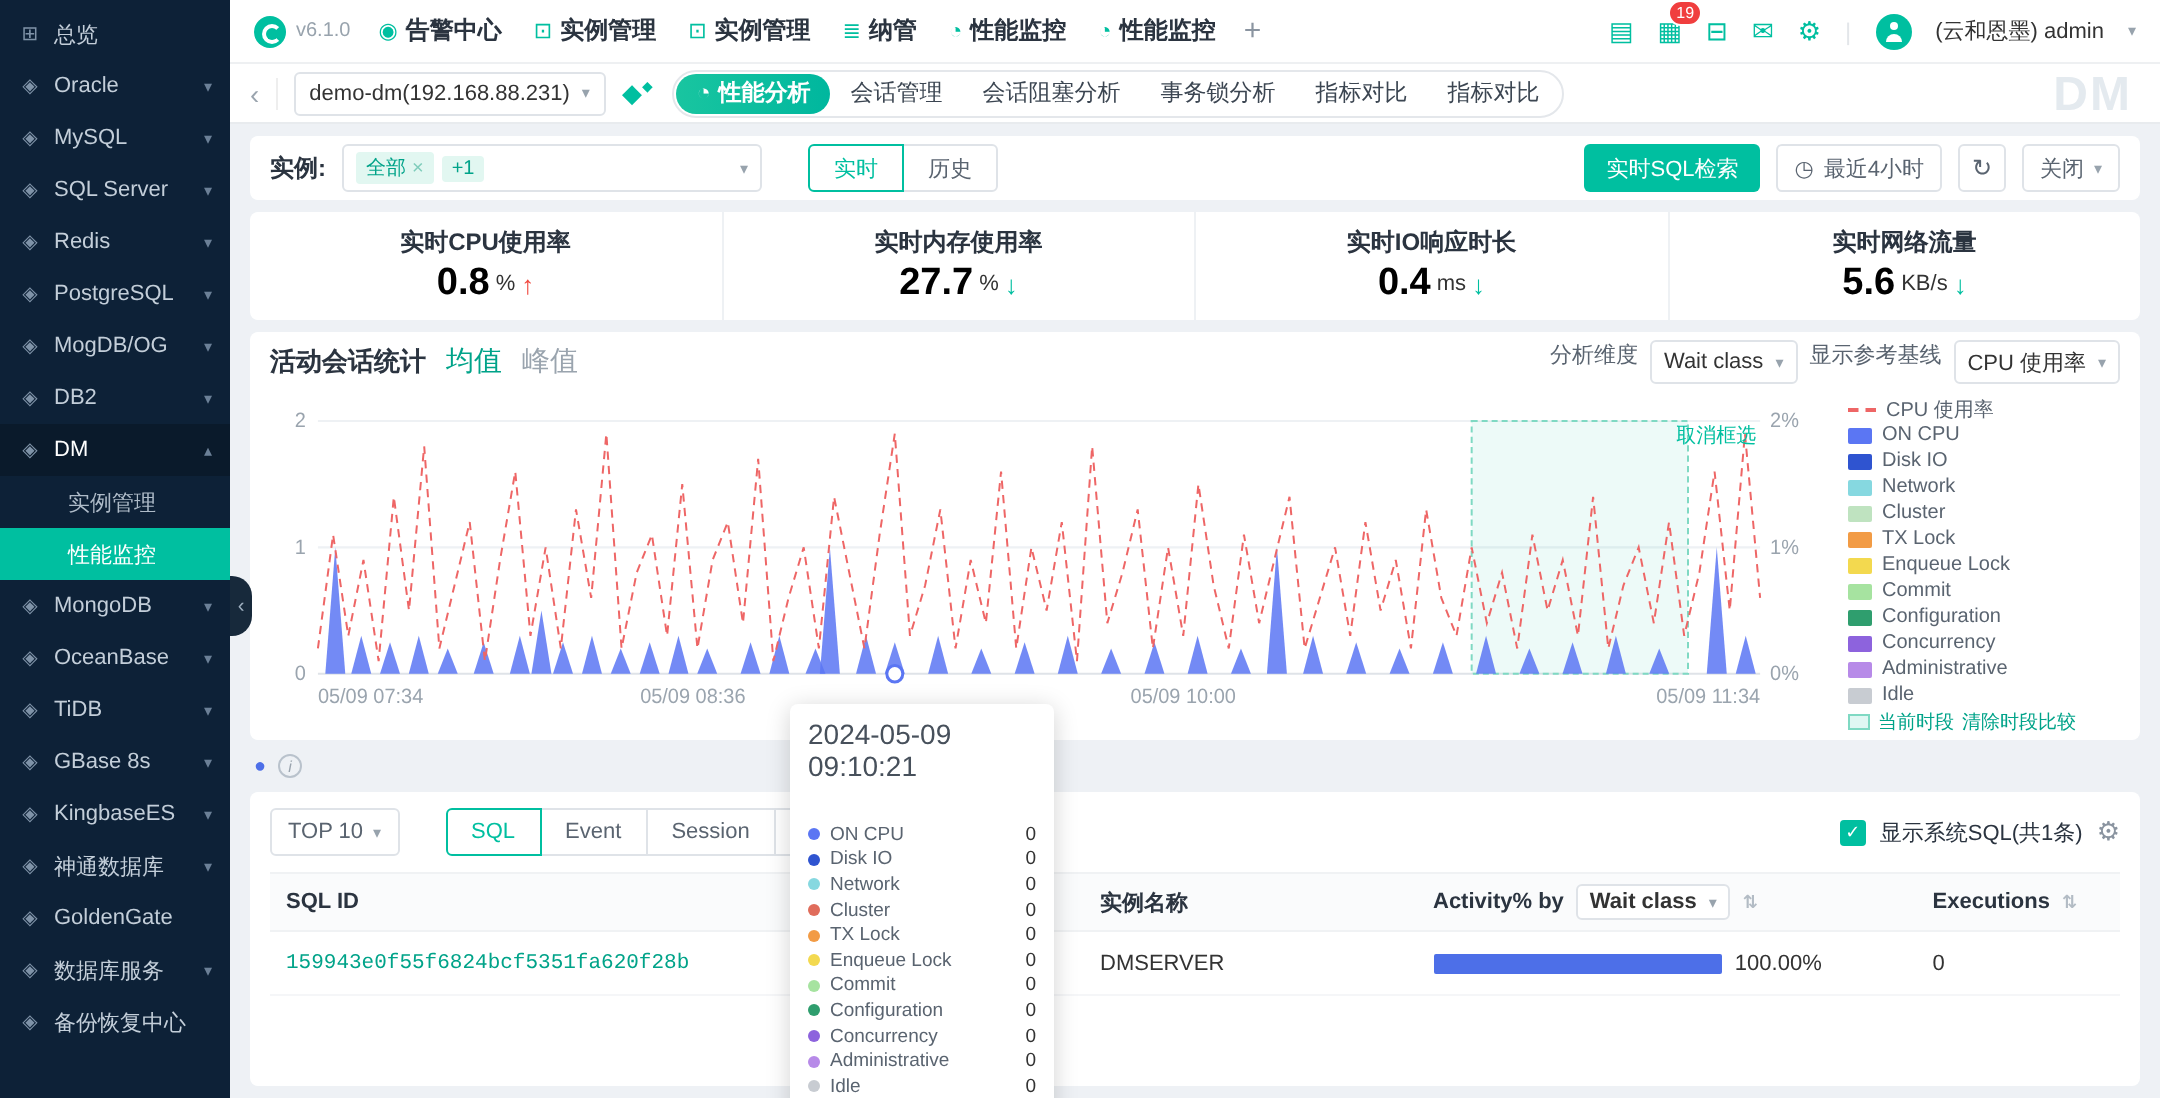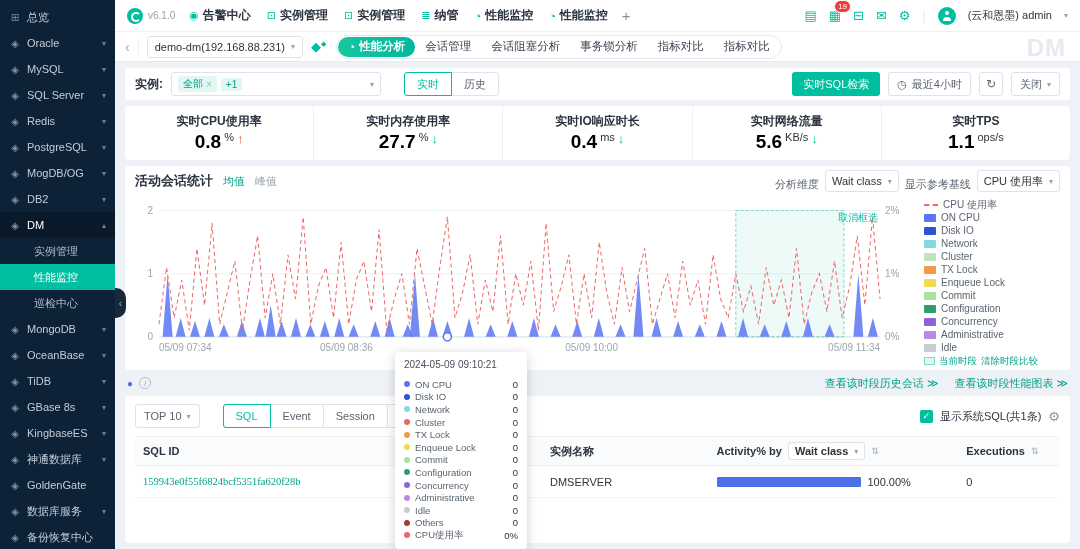--- a/index.html
+++ b/index.html
@@ -61,32 +61,32 @@
 .sbtn.active{border-color:#00bfa0;color:#00bfa0;position:relative;z-index:1}
 .f-right{margin-left:auto;display:flex;align-items:center;gap:8px}
 .btn-teal{background:#00bfa0;color:#fff;height:24px;padding:0 11px;border-radius:3px;font-size:11px;display:flex;align-items:center;cursor:pointer;white-space:nowrap}
 .timebox{height:24px;border:1px solid #dfe3e8;border-radius:3px;display:flex;align-items:center;gap:5px;padding:0 8px;font-size:11px;color:#5a6470;cursor:pointer;background:#fff;white-space:nowrap}
 .icobox{width:24px;height:24px;border:1px solid #dfe3e8;border-radius:3px;display:flex;align-items:center;justify-content:center;color:#5a6470;cursor:pointer;font-size:12px;background:#fff}
 
 .metrics{height:54px;display:flex;margin-bottom:6px}
 .mcard{flex:1;border-right:1px solid #eef1f4;display:flex;flex-direction:column;align-items:center;justify-content:center;gap:1px;cursor:pointer}
 .mcard:last-child{border-right:0}
 .mtitle{font-size:12px;color:#2b3440;font-weight:bold}
-.mval{display:flex;align-items:flex-start;gap:3px}
+.mval{display:flex;align-items:center;gap:3px}
 .mnum{font-size:19px;font-weight:bold;color:#000}
 .munit{font-size:11px;color:#333}
 .arr{font-size:13px;font-weight:bold}
 .arr.up{color:#f0483e}.arr.down{color:#00bfa0}
 
 .chart-panel{height:204px;margin-bottom:4px;display:flex;flex-direction:column}
 .ch-head{height:30px;display:flex;align-items:center;gap:10px;padding:0 10px}
 .ch-title{font-size:13px;font-weight:bold;color:#2b3440}
-.ch-link{font-size:11px;color:#00a389;cursor:pointer}
+.ch-link{font-size:14px;color:#00a389;cursor:pointer}
 .ch-link.inactive{color:#9aa4ae}
-.ch-right{margin-left:auto;display:flex;align-items:flex-end;gap:6px;font-size:11px;color:#5a6470}
+.ch-right{margin-left:auto;display:flex;align-items:flex-start;gap:6px;font-size:11px;color:#5a6470}
 .mini-select{height:22px;border:1px solid #dfe3e8;border-radius:3px;display:flex;align-items:center;gap:6px;padding:0 6px;font-size:11px;color:#333;cursor:pointer;background:#fff;white-space:nowrap}
 .ch-body{flex:1;display:flex;min-height:0;padding-right:6px}
 .ch-svg{flex:1;height:100%}
 .legend-col{width:140px;font-size:10px;color:#5a6470;padding-top:2px;overflow:hidden}
 .lg-row{display:flex;align-items:center;gap:5px;height:13px;cursor:pointer;white-space:nowrap}
 .lg-sw{width:12px;height:8px;border-radius:1px;flex:none}
 .lg-line{width:14px;height:0;flex:none}
 .lg-extra{display:flex;align-items:center;gap:4px;height:14px;font-size:9.5px;white-space:nowrap}
 .lg-extra .t{color:#00a389;cursor:pointer}
 .sel-sw{width:11px;height:8px;background:rgba(0,191,160,.12);border:1px solid #7fd9c3;flex:none}
@@ -102,27 +102,27 @@
 .bt-bar{display:flex;align-items:center;gap:8px;margin-bottom:8px}
 .bt-right{margin-left:auto;display:flex;align-items:center;gap:7px;font-size:11px;color:#2b3440}
 .cbx{width:13px;height:13px;background:#00bfa0;border-radius:2px;color:#fff;font-size:9px;display:flex;align-items:center;justify-content:center;cursor:pointer}
 .gear{color:#8a94a0;font-size:13px;cursor:pointer}
 .tbl{width:100%;font-size:11px}
 .tr{display:grid;grid-template-columns:31% 13% 18% 27% 11%;align-items:center}
 .tr.head{background:#fafbfc;height:30px;font-weight:bold;color:#2b3440;border-top:1px solid #f0f2f4;border-bottom:1px solid #f0f2f4}
 .tr.row{height:32px;border-bottom:1px solid #f5f6f8}
 .td{padding:0 8px;display:flex;align-items:center;gap:6px}
 .td.right{justify-content:flex-start}
-.sql-link{color:#00a389;font-family:Liberation Serif, serif;font-size:10.5px;cursor:pointer}
+.sql-link{color:#00a389;font-family:Liberation Mono, monospace;font-size:10.5px;cursor:pointer}
 .pwrap{flex:1;max-width:62%;height:10px}
 .pbar{height:100%;background:#4d6fe8;border-radius:1px}
 .sort{color:#b3bcc5;font-size:9px}
 
 .tooltip{position:absolute;left:395px;top:352px;width:132px;background:#fff;border-radius:4px;box-shadow:0 2px 12px rgba(0,0,0,.18);padding:7px 9px;z-index:50}
-.tt-title{font-size:10px;color:#47505b;margin-bottom:8px}
+.tt-title{font-size:14px;color:#47505b;margin-bottom:20px}
 .tt-row{display:flex;align-items:center;gap:5px;height:12.6px;font-size:9.5px;color:#5a6470}
 .tt-dot{width:6px;height:6px;border-radius:50%;flex:none}
 .tt-val{margin-left:auto;color:#333}
 svg text{font-family:"Liberation Sans","DejaVu Sans",sans-serif}
 </style>
 </head>
 <body>
 
 <div class="app">
   <aside class="sidebar">
@@ -169,23 +169,20 @@
         <div class="s-item expanded">
           <span class="ico">◈</span>
           <span>DM</span>
           <span class="chev">▴</span>
         </div>
         <div class="s-child">
           <span>实例管理</span>
         </div>
         <div class="s-child active">
           <span>性能监控</span>
-        </div>
-        <div class="s-child">
-          <span>巡检中心</span>
         </div>
         <div class="s-item">
           <span class="ico">◈</span>
           <span>MongoDB</span>
           <span class="chev">▾</span>
         </div>
         <div class="s-item">
           <span class="ico">◈</span>
           <span>OceanBase</span>
           <span class="chev">▾</span>
@@ -359,27 +356,20 @@
               <span class="munit">ms</span>
               <span class="arr down">↓</span>
             </div>
           </div>
           <div class="mcard">
             <div class="mtitle">实时网络流量</div>
             <div class="mval">
               <span class="mnum">5.6</span>
               <span class="munit">KB/s</span>
               <span class="arr down">↓</span>
-            </div>
-          </div>
-          <div class="mcard">
-            <div class="mtitle">实时TPS</div>
-            <div class="mval">
-              <span class="mnum">1.1</span>
-              <span class="munit">ops/s</span>
             </div>
           </div>
         </div>
 
       <div class="panel chart-panel">
         <div class="ch-head">
           <span class="ch-title">活动会话统计</span>
           <span class="ch-link">均值</span>
           <span class="ch-link inactive">峰值</span>
           <div class="ch-right">
@@ -515,24 +505,20 @@
               <span>TOP SQL变化</span>
               <span style="color:#00bfa0">◉</span>
             </div>
           </div>
         </div>
       </div>
 
       <div class="range-row">
         <span class="bluedot">●</span>
         <span class="info-i">i</span>
-        <div class="rr-right">
-          <span class="rr-link">查看该时段历史会话 ≫</span>
-          <span class="rr-link">查看该时段性能图表 ≫</span>
-        </div>
       </div>
 
       <div class="panel bottom">
         <div class="bt-bar">
           <span class="timebox">
               <span>TOP 10</span>
               <span class="chev">▾</span>
             </span>
           <div class="seg" id="bt-tabs">
               <span class="sbtn active">SQL</span>

